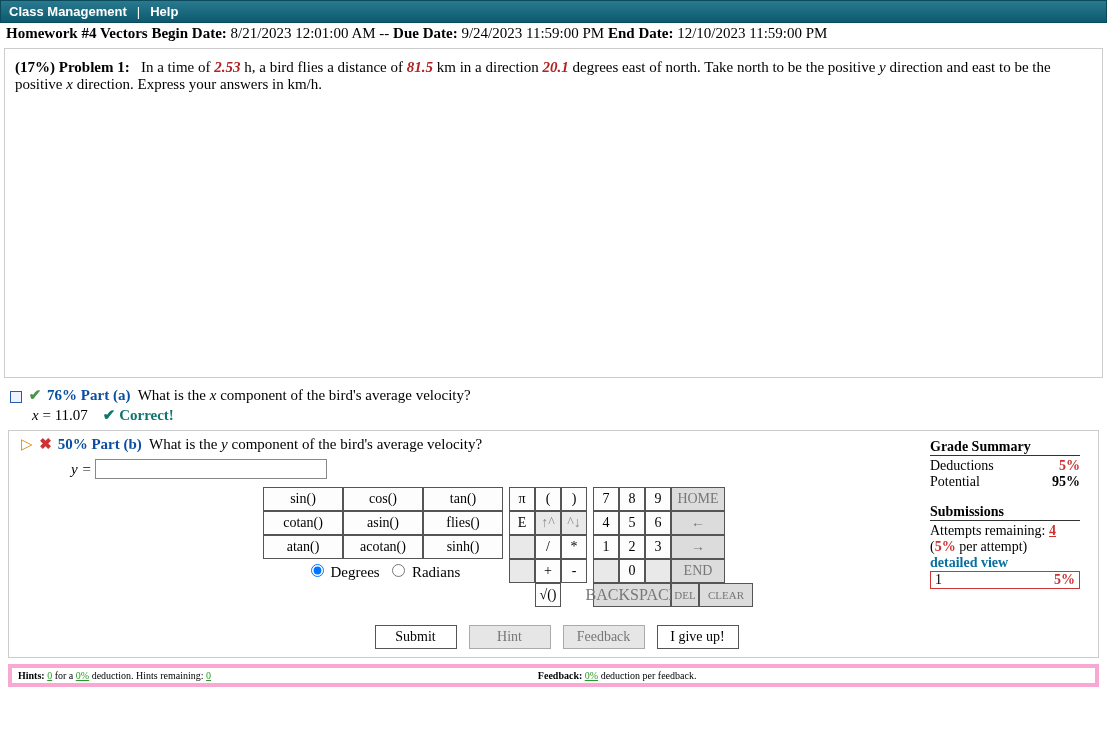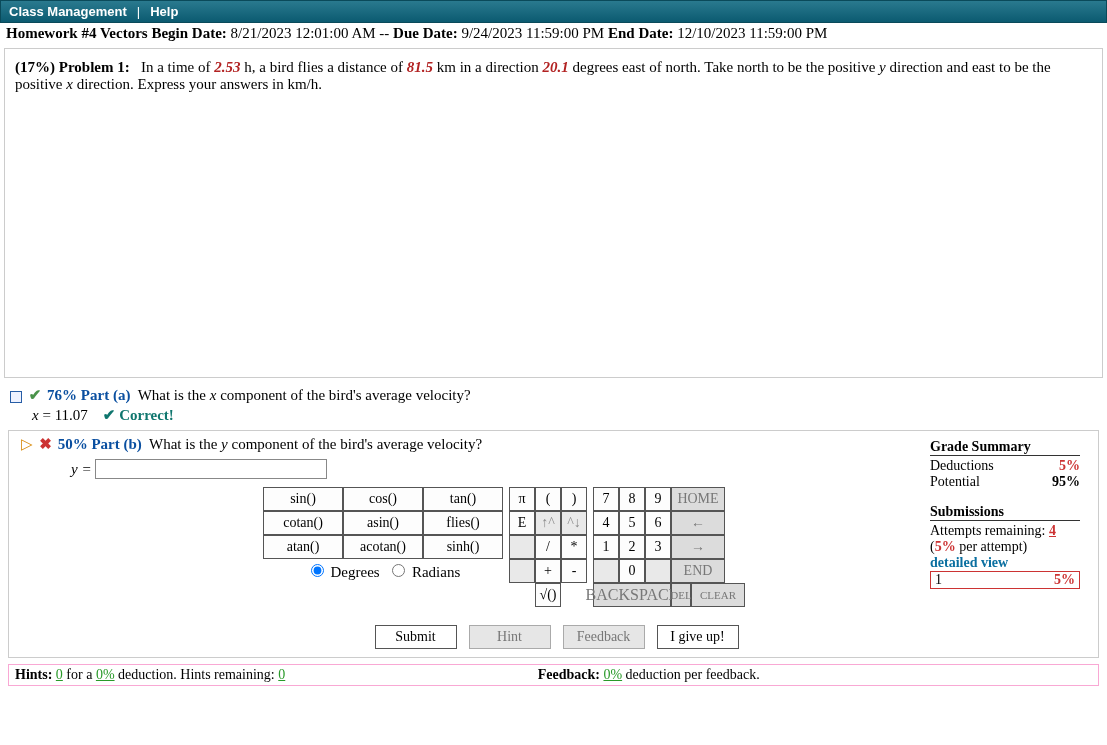--- a/index.html
+++ b/index.html
@@ -96,22 +96,22 @@
     position:absolute; right:18px; top:472px;
     font-family:"Times New Roman", serif; font-size:14px;
     width: 150px;
   }
   .summary-title { font-weight:bold; border-bottom:1px solid #333; margin-bottom:2px; }
   .summary-row { display:flex; justify-content:space-between; }
   .redtxt { color:#c33; font-weight:bold; }
   .subtitle { font-weight:bold; border-bottom:1px solid #333; margin:14px 0 2px; }
   .detlink { color:#0a6fa0; font-weight:bold; }
   .hints-box {
-    border: 1px solid #f9a8d4; margin: 6px 8px 0 8px;
-    display:flex; font-size:14px;
+    border: 4px solid #f9a8d4; margin: 6px 8px 0 8px;
+    display:flex; font-size:10px;
   }
   .hints-left { width: 48%; padding:2px 6px; }
   .hints-right { width: 52%; padding:2px 6px; }
   .greenlink { color:#2a9a2a; text-decoration:underline; }
   .keypad-container { display:flex; gap:6px; align-items:flex-start; margin-left:242px; }
 </style>
 </head>
 <body>
 
 <div class="topbar">
@@ -234,21 +234,21 @@
           <div class="kbtn wide grey">→</div>
         </div>
         <div class="krow">
           <div class="kbtn num ltgrey"></div>
           <div class="kbtn num">0</div>
           <div class="kbtn num ltgrey"></div>
           <div class="kbtn wide grey">END</div>
         </div>
         <div class="krow">
           <div class="kbtn grey" style="width: 78px; font-size: 16px;">BACKSPACE</div>
-          <div class="kbtn grey" style="width: 20px; font-size: 11px;">DEL</div>
+          <div class="kbtn grey" style="width: 28px; font-size: 11px;">DEL</div>
           <div class="kbtn grey" style="width: 54px; font-size: 11px;">CLEAR</div>
         </div>
       </div>
   </div>
 
   
   <div class="btnrow">
     <div class="btn">Submit</div>
     <div class="btn grey">Hint</div>
     <div class="btn grey">Feedback</div>

